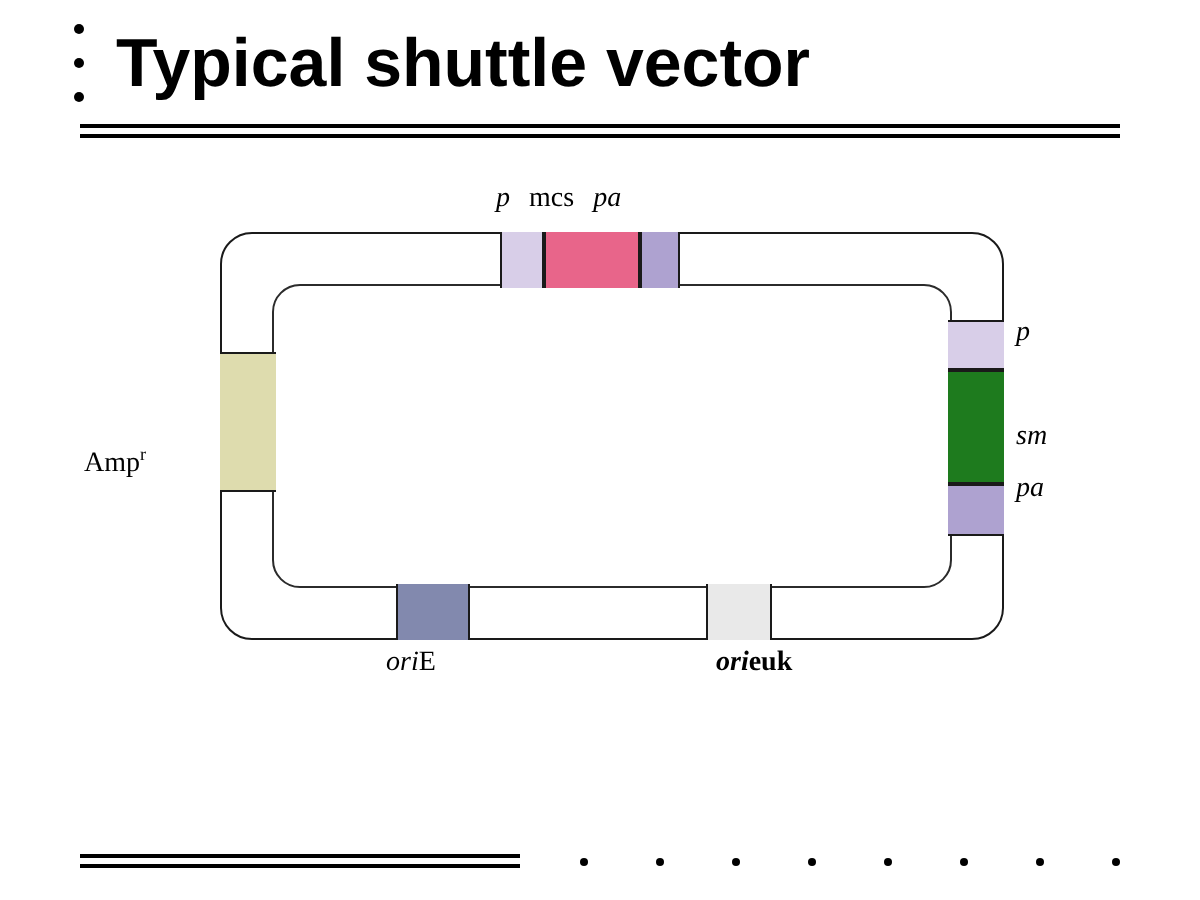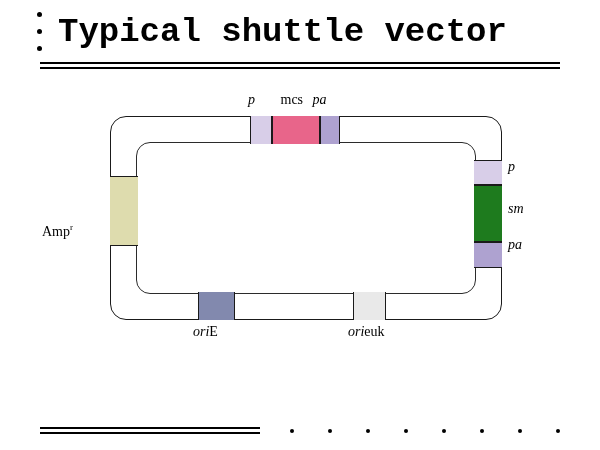--- a/index.html
+++ b/index.html
@@ -28,21 +28,21 @@
     border-radius: 50%;
     background: #000000;
   }
   #title-bullets .tb.b0 { top: 4px; }
   #title-bullets .tb.b1 { top: 21px; }
   #title-bullets .tb.b2 { top: 38px; }
 
   #page-title {
     left: 58px;
     top: 12px;
-    font-family: Liberation Mono, monospace;
+    font-family: Liberation Sans, sans-serif;
     font-weight: bold;
     font-size: 34px;
     line-height: 40px;
     color: #000000;
     letter-spacing: 0px;
     white-space: nowrap;
   }
 
   #title-rule {
     left: 40px;
@@ -124,24 +124,24 @@
     color: #000000;
     white-space: nowrap;
   }
   .map-label .it { font-style: italic; }
   .map-label .up { font-style: normal; }
   .map-label sup { font-size: 9px; vertical-align: super; font-style: normal; }
 
   #label-top     { left: 140px; top: -22px; }
   #label-ampr    { left: -66px; top: 108px;  }
   #label-p       { left: 400px; top: 45px;  }
-  #label-sm      { left: 400px; top: 87px; text-align: center;  }
+  #label-sm      { left: 400px; top: 97px; text-align: center;  }
   #label-pa      { left: 400px; top: 123px; }
   #label-orie    { left: 85px;  top: 210px; }
-  #label-orieuk  { left: 240px; top: 210px; }
+  #label-orieuk  { left: 250px; top: 210px; font-weight: bold; }
 </style>
 </head>
 <body>
 
 <div class="abs" id="title-bullets">
   <span class="tb b0"></span>
   <span class="tb b1"></span>
   <span class="tb b2"></span>
 </div>
 
@@ -162,21 +162,21 @@
 
   <div class="seg vert" style="left:366px; top:46px; height:25px; background:#D8CEE8;"></div>
   <div class="seg vert" style="left:366px; top:71px; height:57px; background:#1E7B1E;"></div>
   <div class="seg vert" style="left:366px; top:128px; height:26px; background:#AEA2D0;"></div>
 
   <div class="seg horiz" style="left:90px; top:178px; width:37px; background:#8289AE;"></div>
   <div class="seg horiz" style="left:245px; top:178px; width:33px; background:#E9E9E9;"></div>
 
   <div class="map-label" id="label-top">
     <span class="it">p</span>
-    <span class="up" style="margin-left: 22px;">mcs</span>
+    <span class="up" style="margin-left: 6px;">mcs</span>
     <span class="it" style="margin-left: 6px;">pa</span>
   </div>
 
   <div class="map-label" id="label-ampr"><span>Amp</span><sup>r</sup></div>
 
   <div class="map-label it" id="label-p" style="font-style:italic;">p</div>
   <div class="map-label it" id="label-sm" style="font-style:italic;">sm</div>
   <div class="map-label it" id="label-pa" style="font-style:italic;">pa</div>
 
   <div class="map-label" id="label-orie"><span class="it">ori</span><span class="up">E</span></div>

